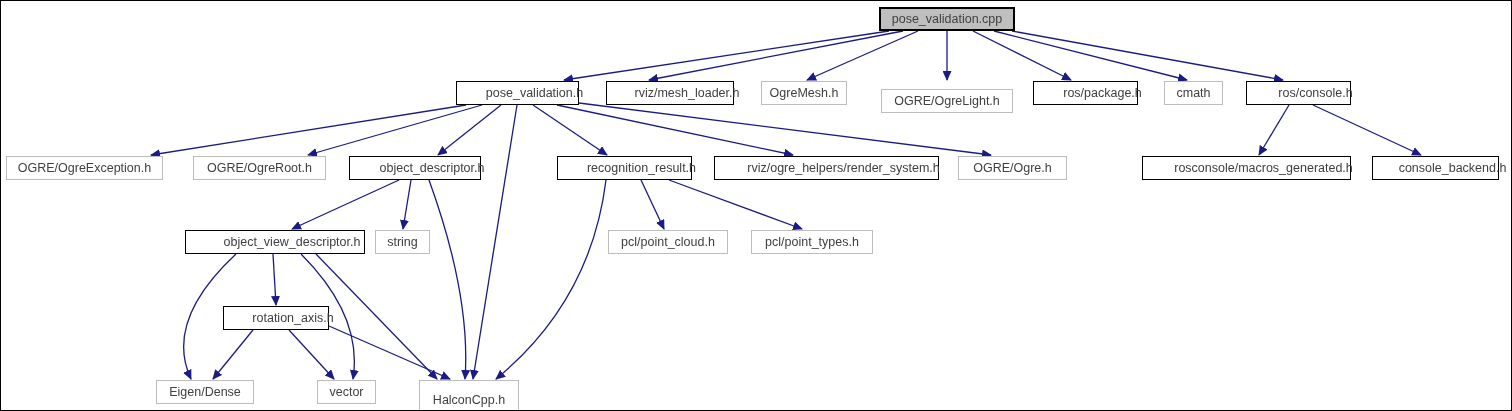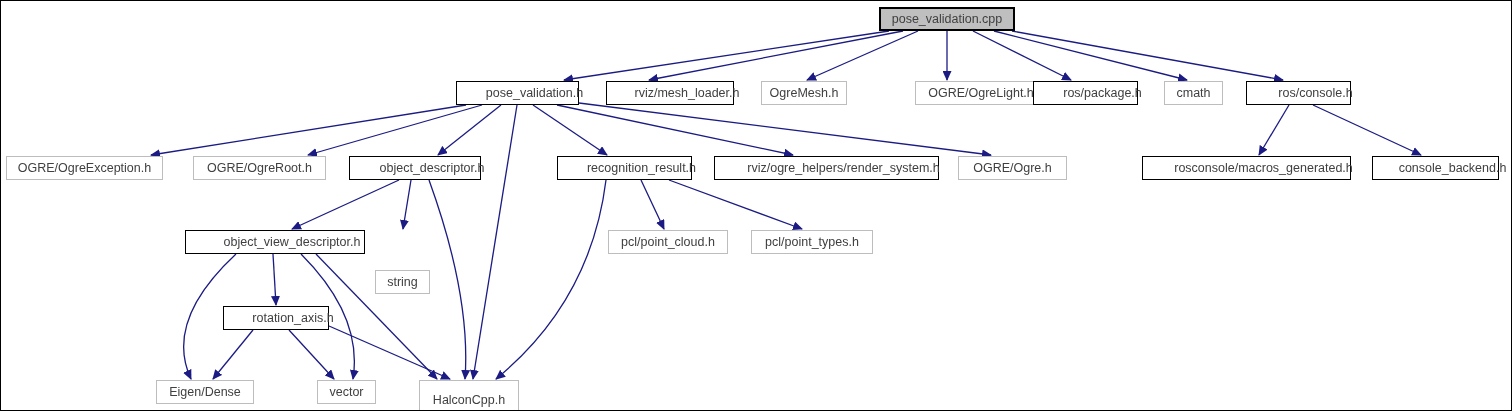--- a/index.html
+++ b/index.html
@@ -73,34 +73,34 @@
         <path d="M252,329 L212,378" fill="none" stroke="#1b1b83" stroke-width="1.3" marker-end="url(#arrow)"></path>
         <path d="M288,329 L333,378" fill="none" stroke="#1b1b83" stroke-width="1.3" marker-end="url(#arrow)"></path>
         <path d="M328,325 L449,378" fill="none" stroke="#1b1b83" stroke-width="1.3" marker-end="url(#arrow)"></path>
       </g>
   </svg>
   <div id="node-layer">
       <div class="node root" style="left: 878px; top: 6px; width: 136px; height: 24px;">pose_validation.cpp</div>
       <div class="node internal" style="left: 455px; top: 80px; width: 123px; height: 24px;">pose_validation.h</div>
       <div class="node internal" style="left: 605px; top: 80px; width: 128px; height: 24px;">rviz/mesh_loader.h</div>
       <div class="node external" style="left: 760px; top: 80px; width: 86px; height: 24px;">OgreMesh.h</div>
-      <div class="node external" style="left: 880px; top: 80px; width: 132px; height: 24px; margin-left: 34px;">OGRE/OgreLight.h</div>
+      <div class="node external" style="left: 880px; top: 88px; width: 132px; height: 24px;">OGRE/OgreLight.h</div>
       <div class="node internal" style="left: 1032px; top: 80px; width: 105px; height: 24px;">ros/package.h</div>
       <div class="node external" style="left: 1163px; top: 80px; width: 59px; height: 24px;">cmath</div>
       <div class="node internal" style="left: 1245px; top: 80px; width: 105px; height: 24px;">ros/console.h</div>
       <div class="node external" style="left: 5px; top: 155px; width: 157px; height: 24px;">OGRE/OgreException.h</div>
       <div class="node external" style="left: 192px; top: 155px; width: 133px; height: 24px;">OGRE/OgreRoot.h</div>
       <div class="node internal" style="left: 348px; top: 155px; width: 132px; height: 24px;">object_descriptor.h</div>
       <div class="node internal" style="left: 556px; top: 155px; width: 135px; height: 24px;">recognition_result.h</div>
       <div class="node internal" style="left: 713px; top: 155px; width: 225px; height: 24px;">rviz/ogre_helpers/render_system.h</div>
       <div class="node external" style="left: 957px; top: 155px; width: 109px; height: 24px;">OGRE/Ogre.h</div>
       <div class="node internal" style="left: 1141px; top: 155px; width: 209px; height: 24px;">rosconsole/macros_generated.h</div>
       <div class="node internal" style="left: 1371px; top: 155px; width: 127px; height: 24px;">console_backend.h</div>
       <div class="node internal" style="left: 184px; top: 229px; width: 180px; height: 24px;">object_view_descriptor.h</div>
-      <div class="node external" style="left: 374px; top: 229px; width: 55px; height: 24px; margin-top: 40px;">string</div>
+      <div class="node external" style="left: 374px; top: 229px; width: 55px; height: 24px;">string</div>
       <div class="node external" style="left: 607px; top: 229px; width: 120px; height: 24px;">pcl/point_cloud.h</div>
       <div class="node external" style="left: 750px; top: 229px; width: 122px; height: 24px;">pcl/point_types.h</div>
       <div class="node internal" style="left: 222px; top: 305px; width: 106px; height: 24px;">rotation_axis.h</div>
       <div class="node external" style="left: 155px; top: 379px; width: 98px; height: 24px;">Eigen/Dense</div>
       <div class="node external" style="left: 316px; top: 379px; width: 59px; height: 24px;">vector</div>
       <div class="node external" style="left: 418px; top: 379px; width: 100px; height: 40px;">HalconCpp.h</div>
     </div>
 </div>
 
 </body></html>

